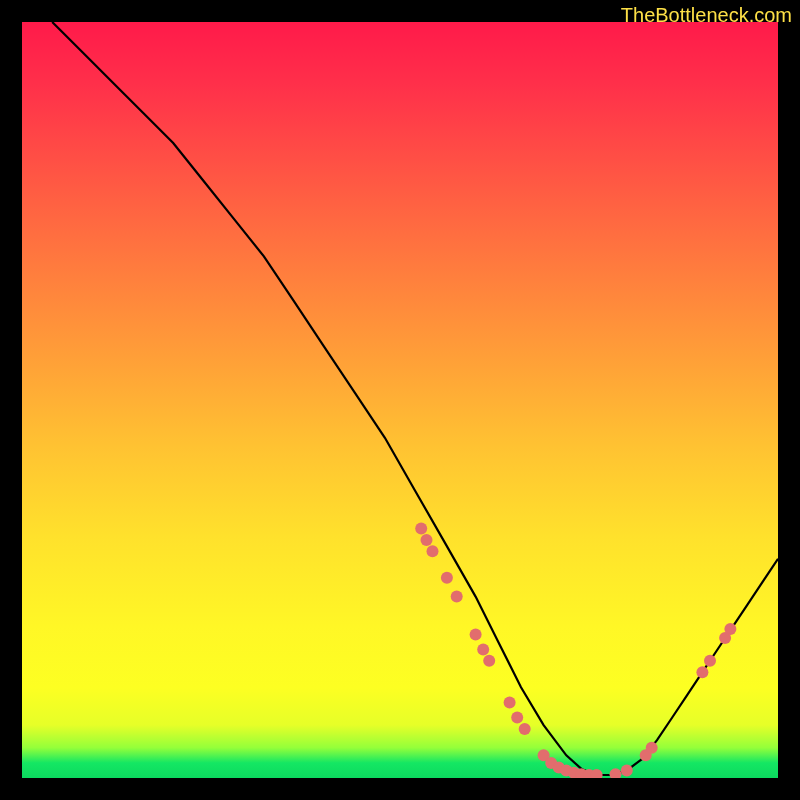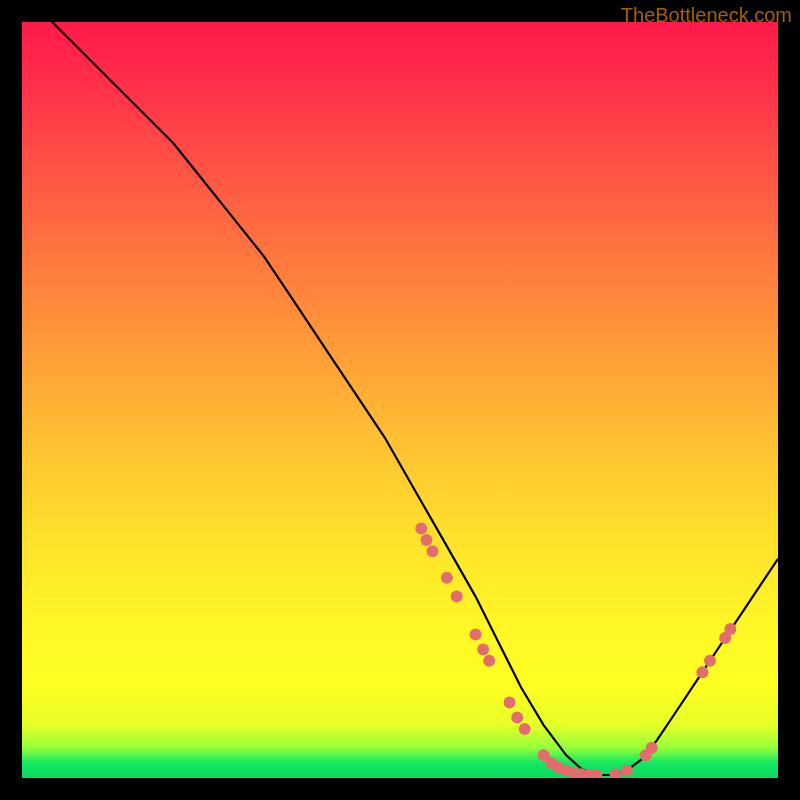--- a/index.html
+++ b/index.html
@@ -14,21 +14,21 @@
   #ff9e38 44%,
   #ffc232 56%,
   #ffe12c 68%,
   #fff726 80%,
   #fdff22 88%,
   #e6ff28 93%,
   #94ff3a 96%,
   #14e763 98%,
   #0cd95f 100%)}
 svg.curve{position:absolute;left:0;top:0;width:100%;height:100%}
-.attr{position:absolute;right:8px;top:4px;font:20px Arial,Helvetica,sans-serif;color:#a16207}
+.attr{position:absolute;right:8px;top:4px;font:20px Arial,Helvetica,sans-serif;color:#fde047}
 circle.dot{fill:#e26d6d}
 </style>
 </head>
 <body>
 <div class="wrap">
   <div class="plot">
     <div class="grad"></div>
     <svg class="curve" viewBox="0 0 756 756" preserveAspectRatio="none">
       <path d="M30.2 0.0 L60.5 30.2 L90.7 60.5 L121.0 90.7 L151.2 121.0 L181.4 158.8 L211.7 196.6 L241.9 234.4 L272.2 279.7 L302.4 325.1 L332.6 370.4 L362.9 415.8 L393.1 468.7 L423.4 521.6 L453.6 574.6 L476.3 619.9 L499.0 665.3 L521.6 703.1 L544.3 733.3 L559.4 746.9 L574.6 753.0 L589.7 753.0 L604.8 748.4 L619.9 737.1 L635.0 718.2 L650.2 695.5 L665.3 672.8 L680.4 650.2 L695.5 627.5 L710.6 604.8 L725.8 582.1 L756.0 536.8" fill="none" stroke="#000" stroke-width="2.2"></path>
       <g>

